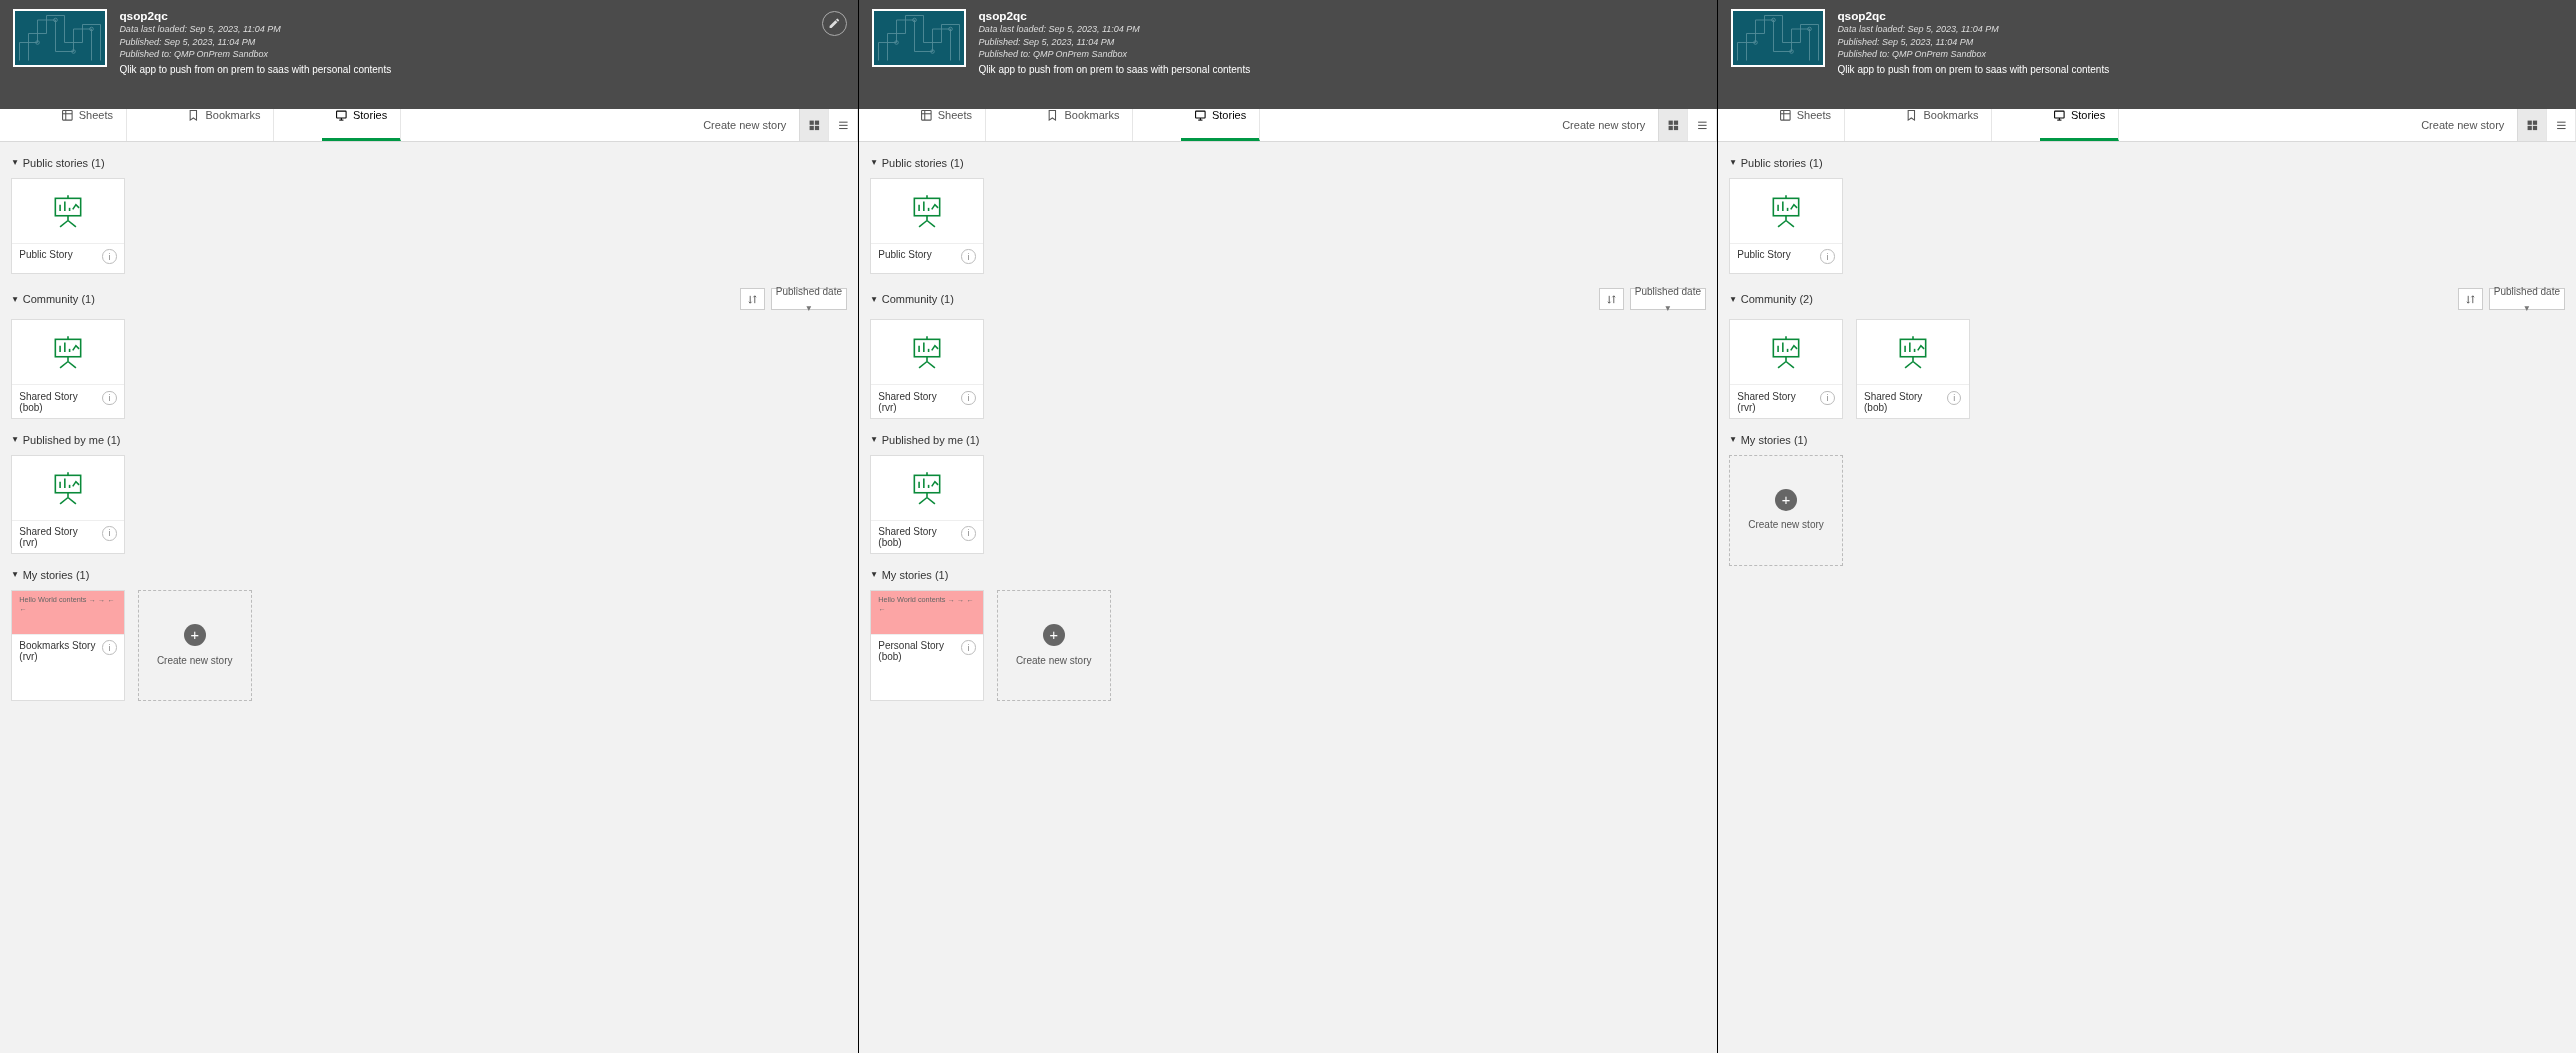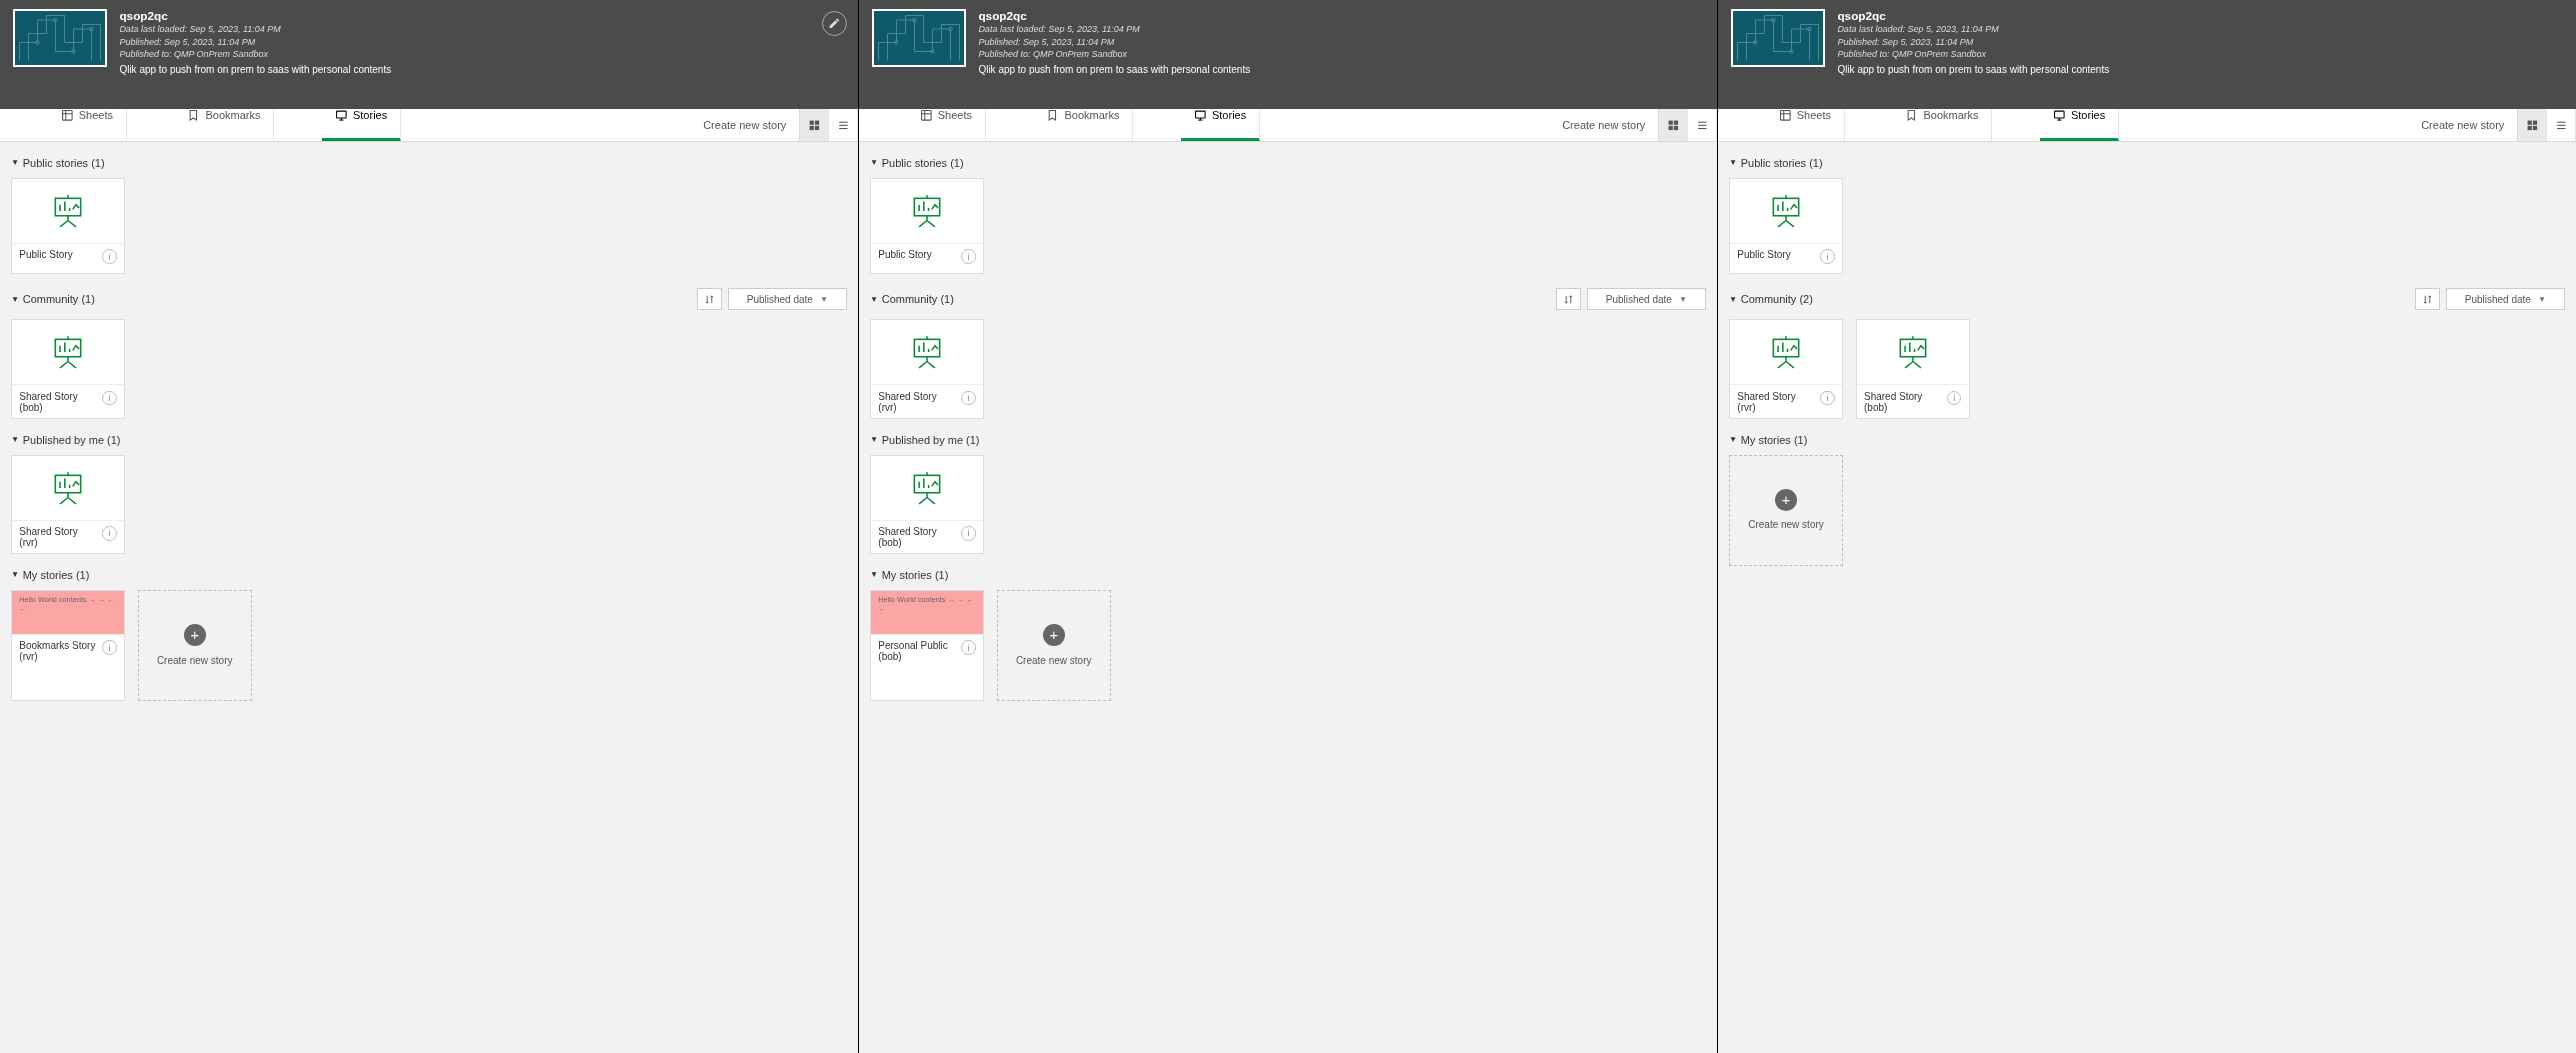--- a/index.html
+++ b/index.html
@@ -32,21 +32,21 @@
   .viewbtn.active { background: #e9e9e9; }
 
   
   .content { flex: 1; overflow: auto; padding: 0 11px 18px; }
   .section { margin-top: 14.5px; }
   .section-head { display: flex; align-items: center; gap: 3.6px; font-size: 11px; color: #333; margin-bottom: 9px; }
   .section-head .caret { font-size: 8.2px; }
   .section-tools { display:flex; gap:5.4px; margin-bottom:9px; }
   .sort-btn, .sort-sel { height: 22px; background:#fff; border:0.9px solid #ccc; display:flex; align-items:center; justify-content:center; font-size:10px; color:#555; cursor:pointer; }
   .sort-btn { width:25px; }
-  .sort-sel { padding: 0 18px; gap:7px; }
+  .sort-sel { padding: 0 4px; gap:7px;flex-direction:column; }
   .sort-sel .chev { font-size:8.2px; color:#777; }
 
   .cards { display: flex; flex-wrap: wrap; gap: 12.7px; }
   .card { width: 114px; border:0.9px solid #ddd; background:#fff; display:flex; flex-direction:column; }
   .card-ico { height: 65px; display:flex; align-items:center; justify-content:center; border-bottom:0.9px solid #eee; }
   .card-ico svg { width:38px; height:38px; }
   .card-small { height:44px; padding:5.4px 7.3px; font-size:7.3px; color:#666; line-height:1.2; border-bottom:0.9px solid #eee; background:#fca5a5; }
   .card-ft { display:flex; padding:5.4px 7.3px; gap:5.4px; min-height:29px; }
   .card-title { flex:1; font-size:10px; color:#333; overflow:hidden; text-overflow:ellipsis; }
   .info-dot { width:14.5px; height:14.5px; border:0.9px solid #bbb; border-radius:50%; display:flex; align-items:center; justify-content:center; font-size:9px; color:#888; cursor:pointer; flex-shrink:0; }
@@ -465,21 +465,21 @@
       </div>
       <div style="flex:1"></div>
 
     </div>
     <div class="cards">
           <div class="card">
     <div class="card-small">Hello World
 contents → →
 ← ←</div>
     <div class="card-ft">
-      <span class="card-title">Personal Public (bob)</span>
+      <span class="card-title">Personal Story (bob)</span>
       <span class="info-dot">i</span>
     </div>
   </div>
           <div class="card-new">
     <div class="plus">+</div>
     <div class="lbl">Create new
 story</div>
   </div>
         </div>
   </div>

